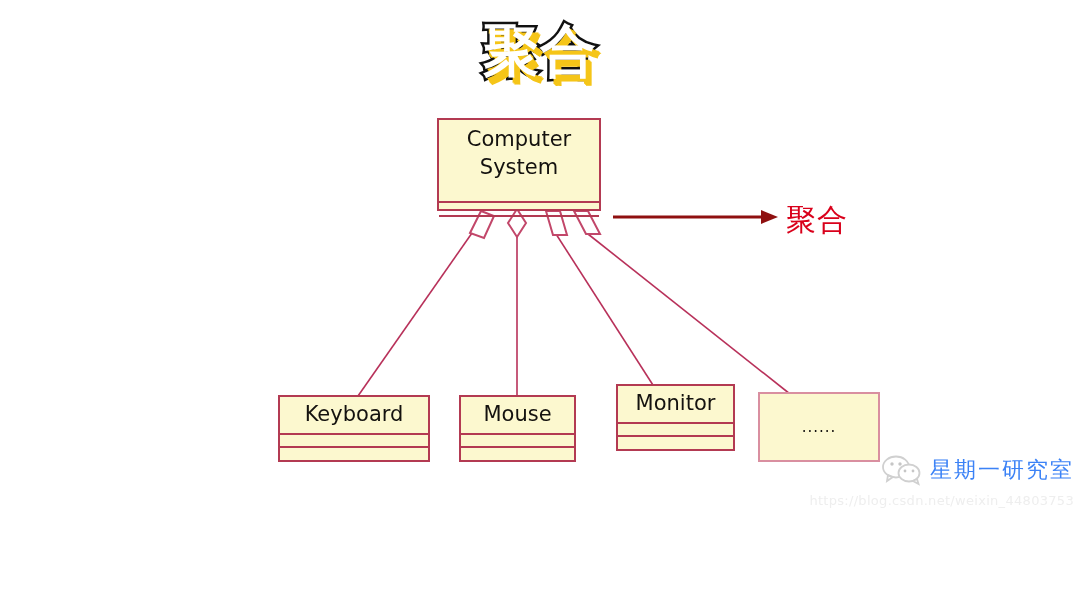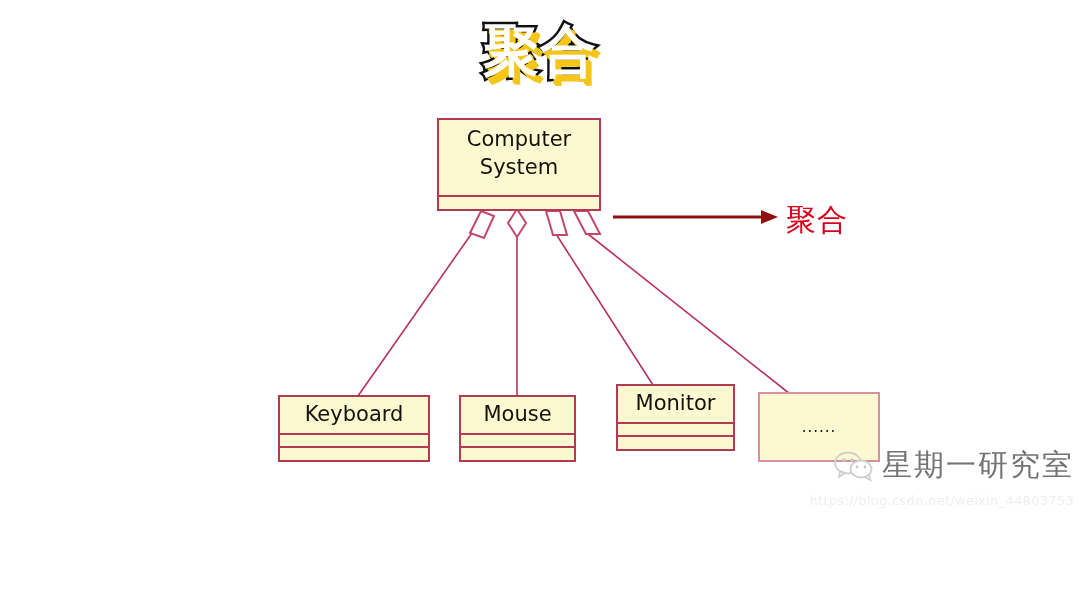--- a/index.html
+++ b/index.html
@@ -62,21 +62,21 @@
   }
   .uml-box.soft {
     border-color: #d98fa0;
   }
   .uml-name {
     font-family: "DejaVu Sans", "Liberation Sans", sans-serif;
     font-size: 21px;
     color: #14120f;
     text-align: center;
     line-height: 26px;
-    padding: 6px 4px 14px 4px;
+    padding: 6px 4px 20px 4px;
     white-space: pre-line;
     user-select: none;
   }
   .uml-compartment {
     border-top: 2px solid #b33a52;
     box-sizing: border-box;
   }
   .uml-ellipsis {
     font-family: "DejaVu Sans", sans-serif;
     font-size: 15px;
@@ -144,22 +144,22 @@
     user-select: none;
   }
   .wm-row {
     display: flex;
     align-items: center;
     justify-content: flex-end;
     gap: 8px;
   }
   .wm-text {
     font-family: "DejaVu Sans", sans-serif;
-    font-size: 30px;
-    color: #737373;
+    font-size: 22px;
+    color: #3b82f6;
     letter-spacing: 2px;
   }
   .wm-url {
     margin-top: 7px;
     font-family: "DejaVu Sans", "Liberation Sans", sans-serif;
     font-size: 13px;
     color: #eeeeee;
     letter-spacing: 0.3px;
   }
 </style>

